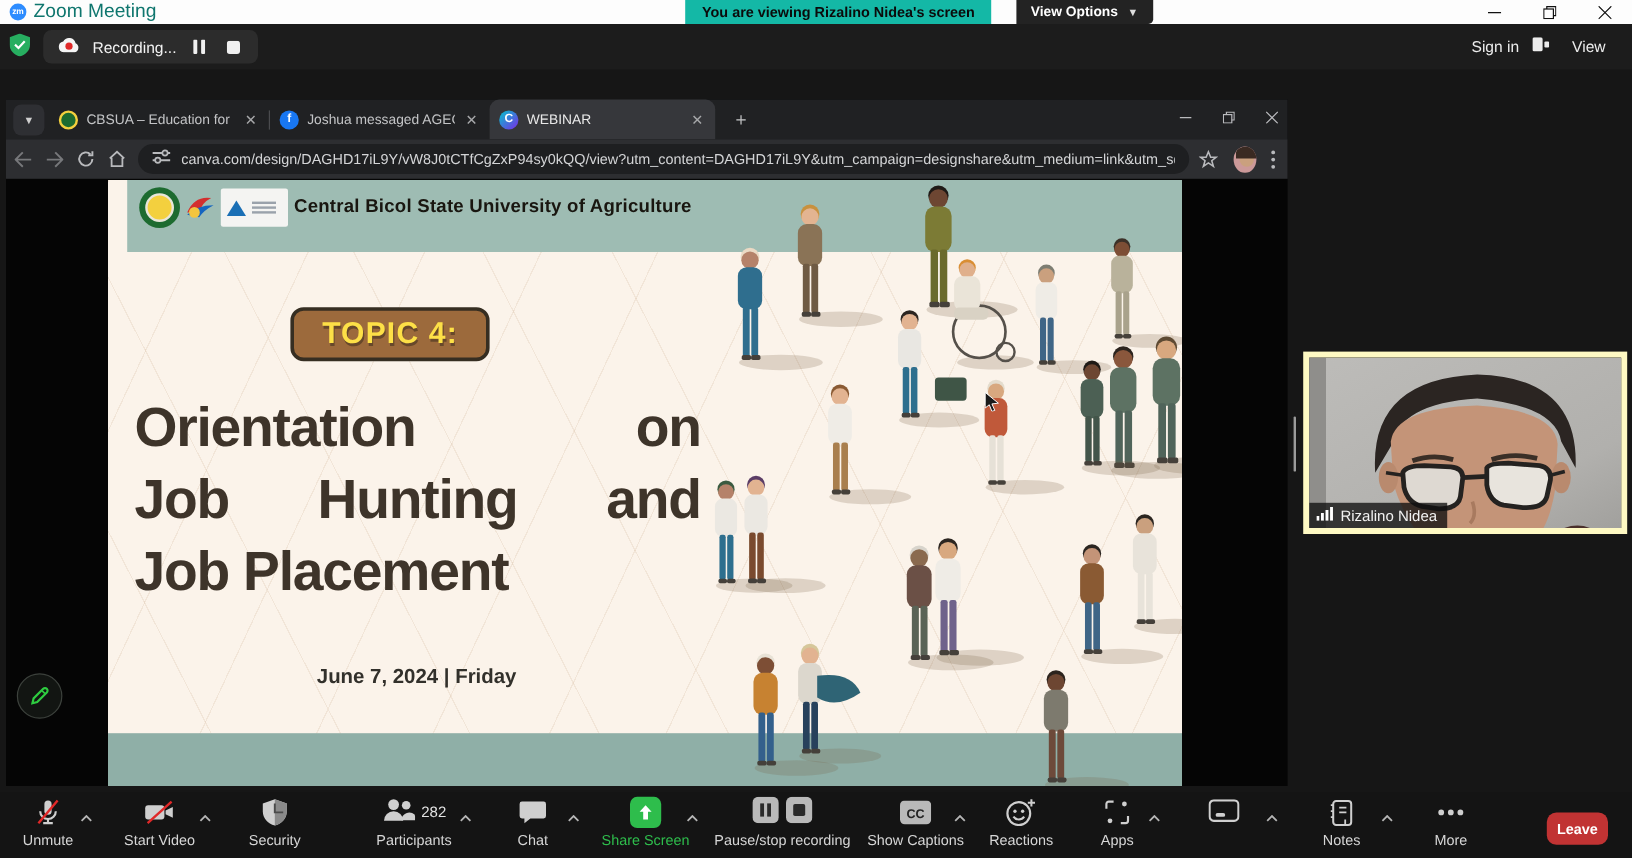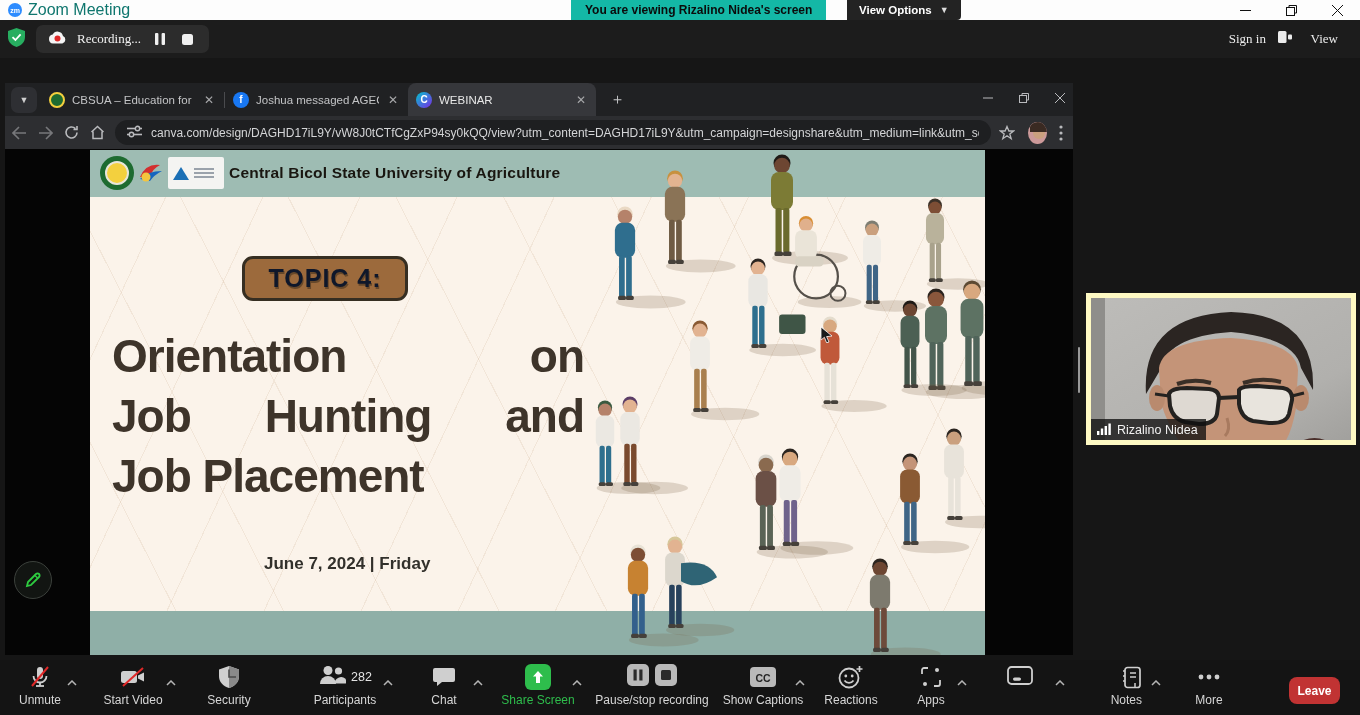--- a/index.html
+++ b/index.html
@@ -14,21 +14,21 @@
   #win-title { font-size:16px; color:#0f766e; }
   #share-banner { position:absolute; left:571px; top:0; height:20px; padding:0 14px; background:#14b8a6;
     display:flex; align-items:center; font-size:12px; font-weight:bold; color:#0b0b0b; }
   #view-options { position:absolute; left:811px; top:0; height:20px; padding:0 12px; background:#232323; color:#fff;
     display:flex; align-items:center; gap:8px; font-size:11.5px; font-weight:bold; border-radius:0 0 4px 0; cursor:pointer;margin-left:36px; }
   #view-options .chev { font-size:9px; color:#ddd; }
   .win-ctl { position:absolute; top:0; width:30px; height:20px; display:flex; align-items:center; justify-content:center; color:#111; }
   .win-ctl svg { display:block; }
 
   
-  #meetbar { position:absolute; left:0; top:20px; width:1360px; height:38px; background:#1c1c1c;font-family:Liberation Serif, serif; }
+  #meetbar { position:absolute; left:0; top:20px; width:1360px; height:38px; background:#1c1c1c; }
   #shield-ico { position:absolute; left:8px; top:8px; }
   #rec-pill { position:absolute; left:36px; top:5px; height:28px; background:#2c2c2c; border-radius:7px;
     display:flex; align-items:center; padding:0 12px; gap:10px; }
   #rec-pill .rec-label { color:#f2f2f2; font-size:13px; }
   .rec-btn { display:flex; align-items:center; justify-content:center; width:18px; height:18px; }
   #signin-btn { position:absolute; right:86px; top:8px; color:#ececec; font-size:13px; padding:3px 8px; border-radius:5px; }
   #view-btn { position:absolute; right:14px; top:8px; color:#ececec; font-size:13px; display:flex; gap:19px; align-items:center; padding:3px 8px; border-radius:5px; }
 
   
   #browser { position:absolute; left:5px; top:83px; width:1068px; height:572px; background:#050505; }
@@ -51,36 +51,36 @@
   #omnibox .url { color:#d4d5d7; font-size:12px; white-space:nowrap; overflow:hidden; }
   #avatar-btn { width:22px; height:22px; border-radius:50%; overflow:hidden; margin-left:9px; position:relative; background:#c99; }
   #avatar-btn .av-hair { position:absolute; left:2px; top:0px; width:18px; height:10px; border-radius:50% 50% 0 0; background:#3a2a22; }
   #avatar-btn .av-face { position:absolute; left:5px; top:5px; width:12px; height:12px; border-radius:50%; background:#caa07e; }
 
   
   #slide { position:absolute; left:85px; top:67px; width:895px; height:505px; background:#fbf3ea; overflow:hidden;
     background-image:
       repeating-linear-gradient(115deg, rgba(205,175,145,0.20) 0 1px, transparent 1px 88px),
       repeating-linear-gradient(63deg, rgba(205,175,145,0.20) 0 1px, transparent 1px 96px); }
-  #slide-header { position:absolute; left:0; top:0; width:895px; height:47px; background:#9ebcb3; display:flex; align-items:center; }
+  #slide-header { position:absolute; left:16px; top:0; width:895px; height:60px; background:#9ebcb3; display:flex; align-items:center; }
   #seal-logo { position:absolute; left:10px; top:6px; width:34px; height:34px; border-radius:50%; background:#1d6b30;
     display:flex; align-items:center; justify-content:center; }
   #seal-logo .inner { width:24px; height:24px; border-radius:50%; background:#f3d03e; border:2px solid #e8e6da; }
   #bird-logo { position:absolute; left:46px; top:9px; width:28px; height:28px; }
   #tuv-badge { position:absolute; left:78px; top:7px; width:56px; height:32px; background:#f4f4f2; border-radius:2px; display:flex; align-items:center; }
   #tuv-badge .tri { width:0; height:0; border-left:8px solid transparent; border-right:8px solid transparent; border-bottom:13px solid #1a6fb5; margin-left:5px; }
   #tuv-badge .lines { margin-left:5px; display:flex; flex-direction:column; gap:2px; }
   #tuv-badge .lines i { display:block; width:20px; height:2px; background:#9aa2ab; }
   #univ-name { position:absolute; left:139px; top:0; height:46px; display:flex; align-items:center;
     font-size:15.5px; font-weight:bold; color:#191610; letter-spacing:0.2px; }
   #slide-footer { position:absolute; left:0; top:461px; width:895px; height:44px; background:#8fafa7; }
 
   #topic-badge { position:absolute; left:152px; top:106px; width:166px; height:45px; background:#9c6a3c;
     border:3px solid #362e22; border-radius:11px; display:flex; align-items:center; justify-content:center;
-    font-size:25px; font-weight:bold; color:#0f172a; letter-spacing:1px; text-shadow:1px 2px 0 rgba(40,30,20,0.45); }
+    font-size:25px; font-weight:bold; color:#fde047; letter-spacing:1px; text-shadow:1px 2px 0 rgba(40,30,20,0.45); }
   #main-title { position:absolute; left:22px; top:176px; width:472px; color:#3e342a; font-weight:bold;
     font-size:46px; letter-spacing:-1px; line-height:60px; }
   #main-title .jline { display:flex; justify-content:space-between; }
   #slide-date { position:absolute; left:174px; top:404px; font-size:17px; font-weight:bold; color:#32302b; }
   #people-svg { position:absolute; left:0; top:0; width:895px; height:505px; }
   #cursor { position:absolute; left:730px; top:176px; }
 
   
   #annot-btn { position:absolute; left:14px; top:561px; width:38px; height:38px; border-radius:50%; border:1px solid #3c413c;
     background:#121512; display:flex; align-items:center; justify-content:center; }
@@ -749,21 +749,21 @@
           </svg>
       </div>
       <div class="lbl">Whiteboards</div>
     </div>
     <div class="tb-caret" style="left:1060px;">
       <svg width="10" height="6" viewBox="0 0 10 6">
           <path d="M1 5 5 1 9 5" fill="none" stroke="#b5b5b5" stroke-width="1.5"></path>
         </svg>
     </div>
 
-    <div class="tb-item" style="left:1087px;align-items:flex-end;">
+    <div class="tb-item" style="left:1118px;">
       <div class="ico">
         <svg width="20" height="23" viewBox="0 0 20 23">
             <rect x="3" y="1.5" width="15" height="20" rx="2.5" fill="none" stroke="#cfcfcf" stroke-width="1.7"></rect>
             <line x1="8" y1="7" x2="14" y2="7" stroke="#cfcfcf" stroke-width="1.5"></line>
             <line x1="8" y1="11" x2="14" y2="11" stroke="#cfcfcf" stroke-width="1.5"></line>
             <line x1="3" y1="5" x2="1" y2="5" stroke="#cfcfcf" stroke-width="1.5"></line>
             <line x1="3" y1="10" x2="1" y2="10" stroke="#cfcfcf" stroke-width="1.5"></line>
             <line x1="3" y1="15" x2="1" y2="15" stroke="#cfcfcf" stroke-width="1.5"></line>
             <line x1="13" y1="21.5" x2="13" y2="17" stroke="#cfcfcf" stroke-width="1.5"></line>
           </svg>

